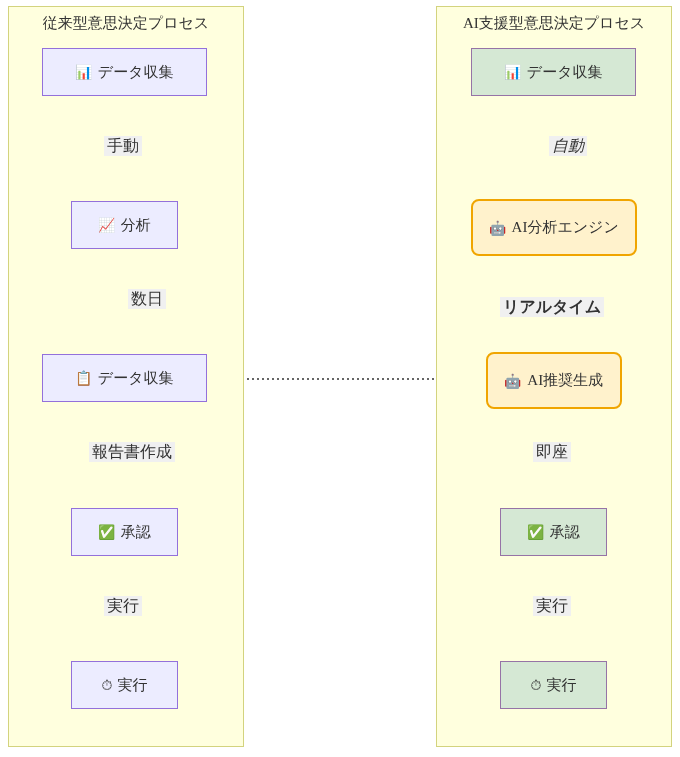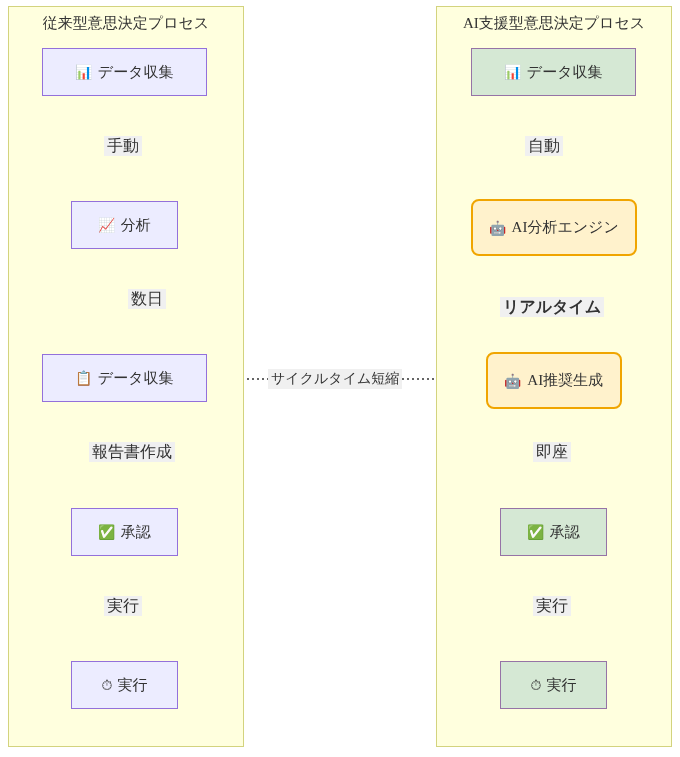--- a/index.html
+++ b/index.html
@@ -196,20 +196,19 @@
   <div class="node ai-plain" style="left:500px; top:508px; width:107px; height:48px;">
     <span class="node-icon">✅</span>
     <span class="node-label">承認</span>
   </div>
 
   <div class="node ai-plain" style="left:500px; top:661px; width:107px; height:48px;">
     <span class="node-icon">⏱</span>
     <span class="node-label">実行</span>
   </div>
 
-  <div class="edge-label" style="left:525px; top:136px;">自動</div>
+  <div class="edge-label" style="left:549px; top:136px;font-style:italic;">自動</div>
   <div class="edge-label" style="left:500px; top:297px;font-weight:bold;">リアルタイム</div>
   <div class="edge-label" style="left:533px; top:442px;">即座</div>
   <div class="edge-label" style="left:533px; top:596px;">実行</div>
 
-  <div class="edge-label cross" style="left:268px; top:369px;">サイクルタイム短縮</div>
 
 </div>
 
 </body></html>

